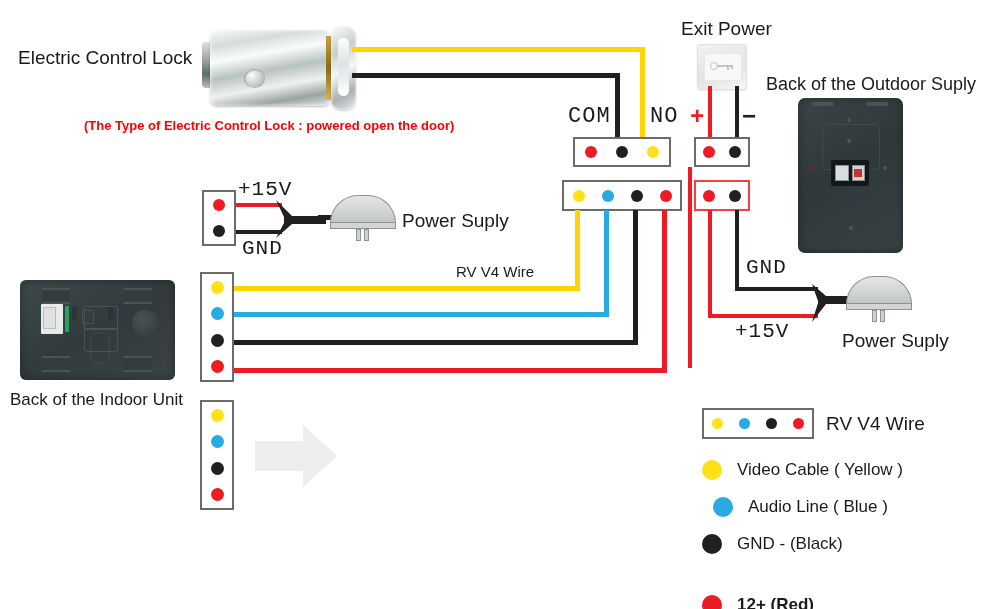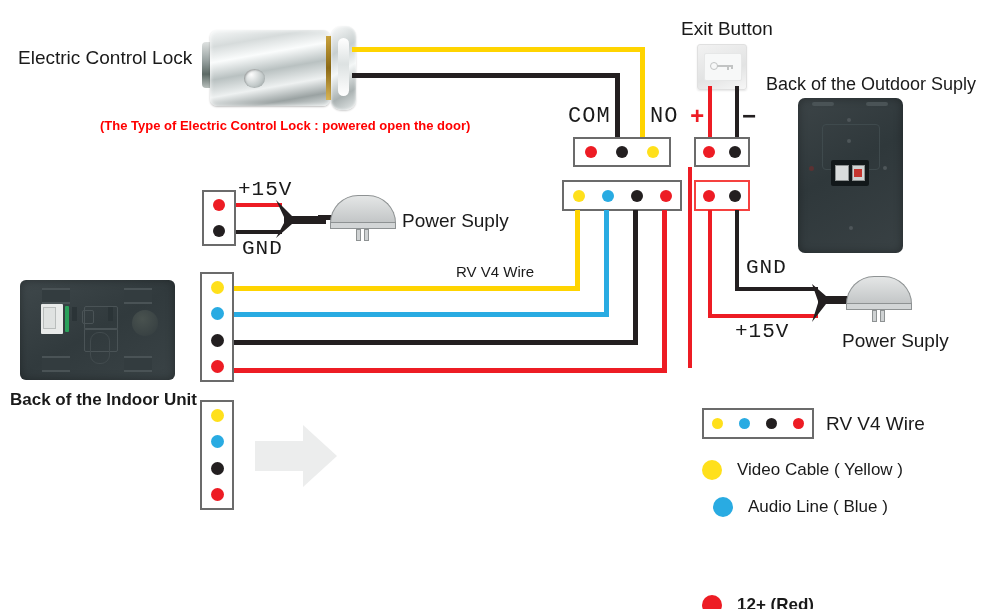--- a/index.html
+++ b/index.html
@@ -46,21 +46,21 @@
     <div class="abs" style="left:126px;top:24px;width:9px;height:64px;
       background:linear-gradient(180deg,#c9a23c,#8c6a16 50%,#d8b455);"></div>
 
     <div class="abs" style="left:131px;top:14px;width:25px;height:84px;border-radius:10px;
       background:linear-gradient(150deg,#fbfcfc,#c8cfcf 30%,#f4f7f7 52%,#aab2b2 78%,#e6eaea);
       box-shadow:inset 0 0 3px rgba(255,255,255,.9),0 1px 2px rgba(0,0,0,.2);"></div>
     <div class="abs" style="left:138px;top:26px;width:11px;height:58px;border-radius:6px;
       background:linear-gradient(180deg,#ffffff,#dde2e2 45%,#ffffff);"></div>
   </div>
 
-  <div class="lbl" style="left:84px;top:118px;font-size:13px;font-weight:bold;color:#ff0000;margin-left:16px;">(The Type of Electric Control Lock : powered open the door)</div>
+  <div class="lbl" style="left:84px;top:118px;font-size:13px;font-weight:bold;color:#ff0000;">(The Type of Electric Control Lock : powered open the door)</div>
 
   <div class="wire" style="left:352px;top:47px;width:293px;height:5px;background:#ffd400;"></div>
 
   <div class="wire" style="left:640px;top:47px;width:5px;height:96px;background:#ffd400;"></div>
 
   <div class="wire" style="left:352px;top:73px;width:268px;height:5px;background:#231f20;"></div>
 
   <div class="wire" style="left:615px;top:73px;width:5px;height:70px;background:#231f20;"></div>
 
   <div class="lbl mono" style="left:568px;top:104px;font-size:22px;">COM</div>
@@ -88,21 +88,21 @@
   <div class="wire" style="left:232px;top:312px;width:377px;height:5px;background:#29abe2;"></div>
 
   <div class="wire" style="left:633px;top:210px;width:5px;height:135px;background:#231f20;"></div>
   <div class="wire" style="left:232px;top:340px;width:406px;height:5px;background:#231f20;"></div>
 
   <div class="wire" style="left:662px;top:210px;width:5px;height:163px;background:#ed1c24;"></div>
   <div class="wire" style="left:232px;top:368px;width:435px;height:5px;background:#ed1c24;"></div>
 
   <div class="lbl" style="left:456px;top:263px;font-size:15px;">RV V4 Wire</div>
 
-  <div class="lbl" style="left:681px;top:18px;font-size:19px;">Exit Button</div>
+  <div class="lbl" style="left:681px;top:18px;font-size:19px;">Exit Power</div>
 
   <div class="abs" style="left:697px;top:44px;width:48px;height:44px;border-radius:3px;
               background:linear-gradient(160deg,#f2f2f2,#e2e3e3 60%,#f7f7f7);
               border:1px solid #e0e0e0;box-shadow:0 1px 2px rgba(0,0,0,.10);">
     <div class="abs" style="left:6px;top:8px;width:36px;height:26px;background:#f7f8f8;border:1px solid #e6e7e7;border-radius:2px;"></div>
 
     <div class="abs" style="left:12px;top:16px;width:24px;height:10px;">
       <div class="abs" style="left:0;top:1px;width:8px;height:8px;border:1.6px solid #c2c4c4;border-radius:50%;box-sizing:border-box;"></div>
       <div class="abs" style="left:7px;top:4px;width:15px;height:1.8px;background:#c2c4c4;"></div>
       <div class="abs" style="left:17px;top:4px;width:1.8px;height:5px;background:#c2c4c4;"></div>
@@ -214,21 +214,21 @@
     <div class="abs" style="left:45px;top:26px;width:4px;height:26px;background:#2aa05a;border-radius:1px;"></div>
     <div class="abs" style="left:52px;top:27px;width:5px;height:14px;background:#2b3437;"></div>
     <div class="abs" style="left:62px;top:30px;width:10px;height:12px;border:1px solid #4a5356;border-radius:2px;"></div>
     <div class="abs" style="left:64px;top:26px;width:32px;height:22px;border:1px solid #4a5356;border-radius:2px;"></div>
     <div class="abs" style="left:64px;top:48px;width:32px;height:22px;border:1px solid #4a5356;border-radius:2px;"></div>
     <div class="abs" style="left:88px;top:27px;width:5px;height:14px;background:#2b3437;"></div>
     <div class="abs" style="left:112px;top:30px;width:26px;height:26px;border-radius:50%;
          background:radial-gradient(circle at 40% 35%,#49524f,#333c3f);"></div>
     <div class="abs" style="left:70px;top:52px;width:18px;height:30px;border-radius:9px;border:1px solid #424b4e;"></div>
   </div>
-  <div class="lbl" style="left:10px;top:390px;font-size:17px;font-weight:bold;">Back of the Indoor Unit</div>
+  <div class="lbl" style="left:10px;top:390px;font-size:17px;font-weight:normal;">Back of the Indoor Unit</div>
 
   <div class="tblock vert" style="left:200px;top:272px;width:34px;height:110px;">
     <span class="pin" style="width:13px;height:13px;background:#ffe01b;"></span>
     <span class="pin" style="width:13px;height:13px;background:#29abe2;"></span>
     <span class="pin" style="width:13px;height:13px;background:#231f20;"></span>
     <span class="pin" style="width:13px;height:13px;background:#ed1c24;"></span>
   </div>
 
   <div class="tblock vert" style="left:200px;top:400px;width:34px;height:110px;">
     <span class="pin" style="width:13px;height:13px;background:#ffe01b;"></span>
@@ -254,19 +254,23 @@
   <div class="legrow" style="left:702px;top:460px;">
     <span class="dot" style="width:20px;height:20px;background:#ffe01b;margin-right:15px;"></span>
     <span class="legtxt">Video Cable ( Yellow )</span>
   </div>
 
   <div class="legrow" style="left:702px;top:497px;margin-left:11px;">
     <span class="dot" style="width:20px;height:20px;background:#29abe2;margin-right:15px;"></span>
     <span class="legtxt">Audio Line ( Blue )</span>
   </div>
 
+  <div class="legrow" style="left:702px;top:534px;">
+    <span class="dot" style="width:20px;height:20px;background:#231f20;margin-right:15px;"></span>
+    <span class="legtxt">GND -  (Black)</span>
+  </div>
 
   <div class="legrow" style="left:702px;top:595px;font-weight:bold;">
     <span class="dot" style="width:20px;height:20px;background:#ed1c24;margin-right:15px;"></span>
     <span class="legtxt">12+   (Red)</span>
   </div>
 
 </div>
 
 </body></html>

